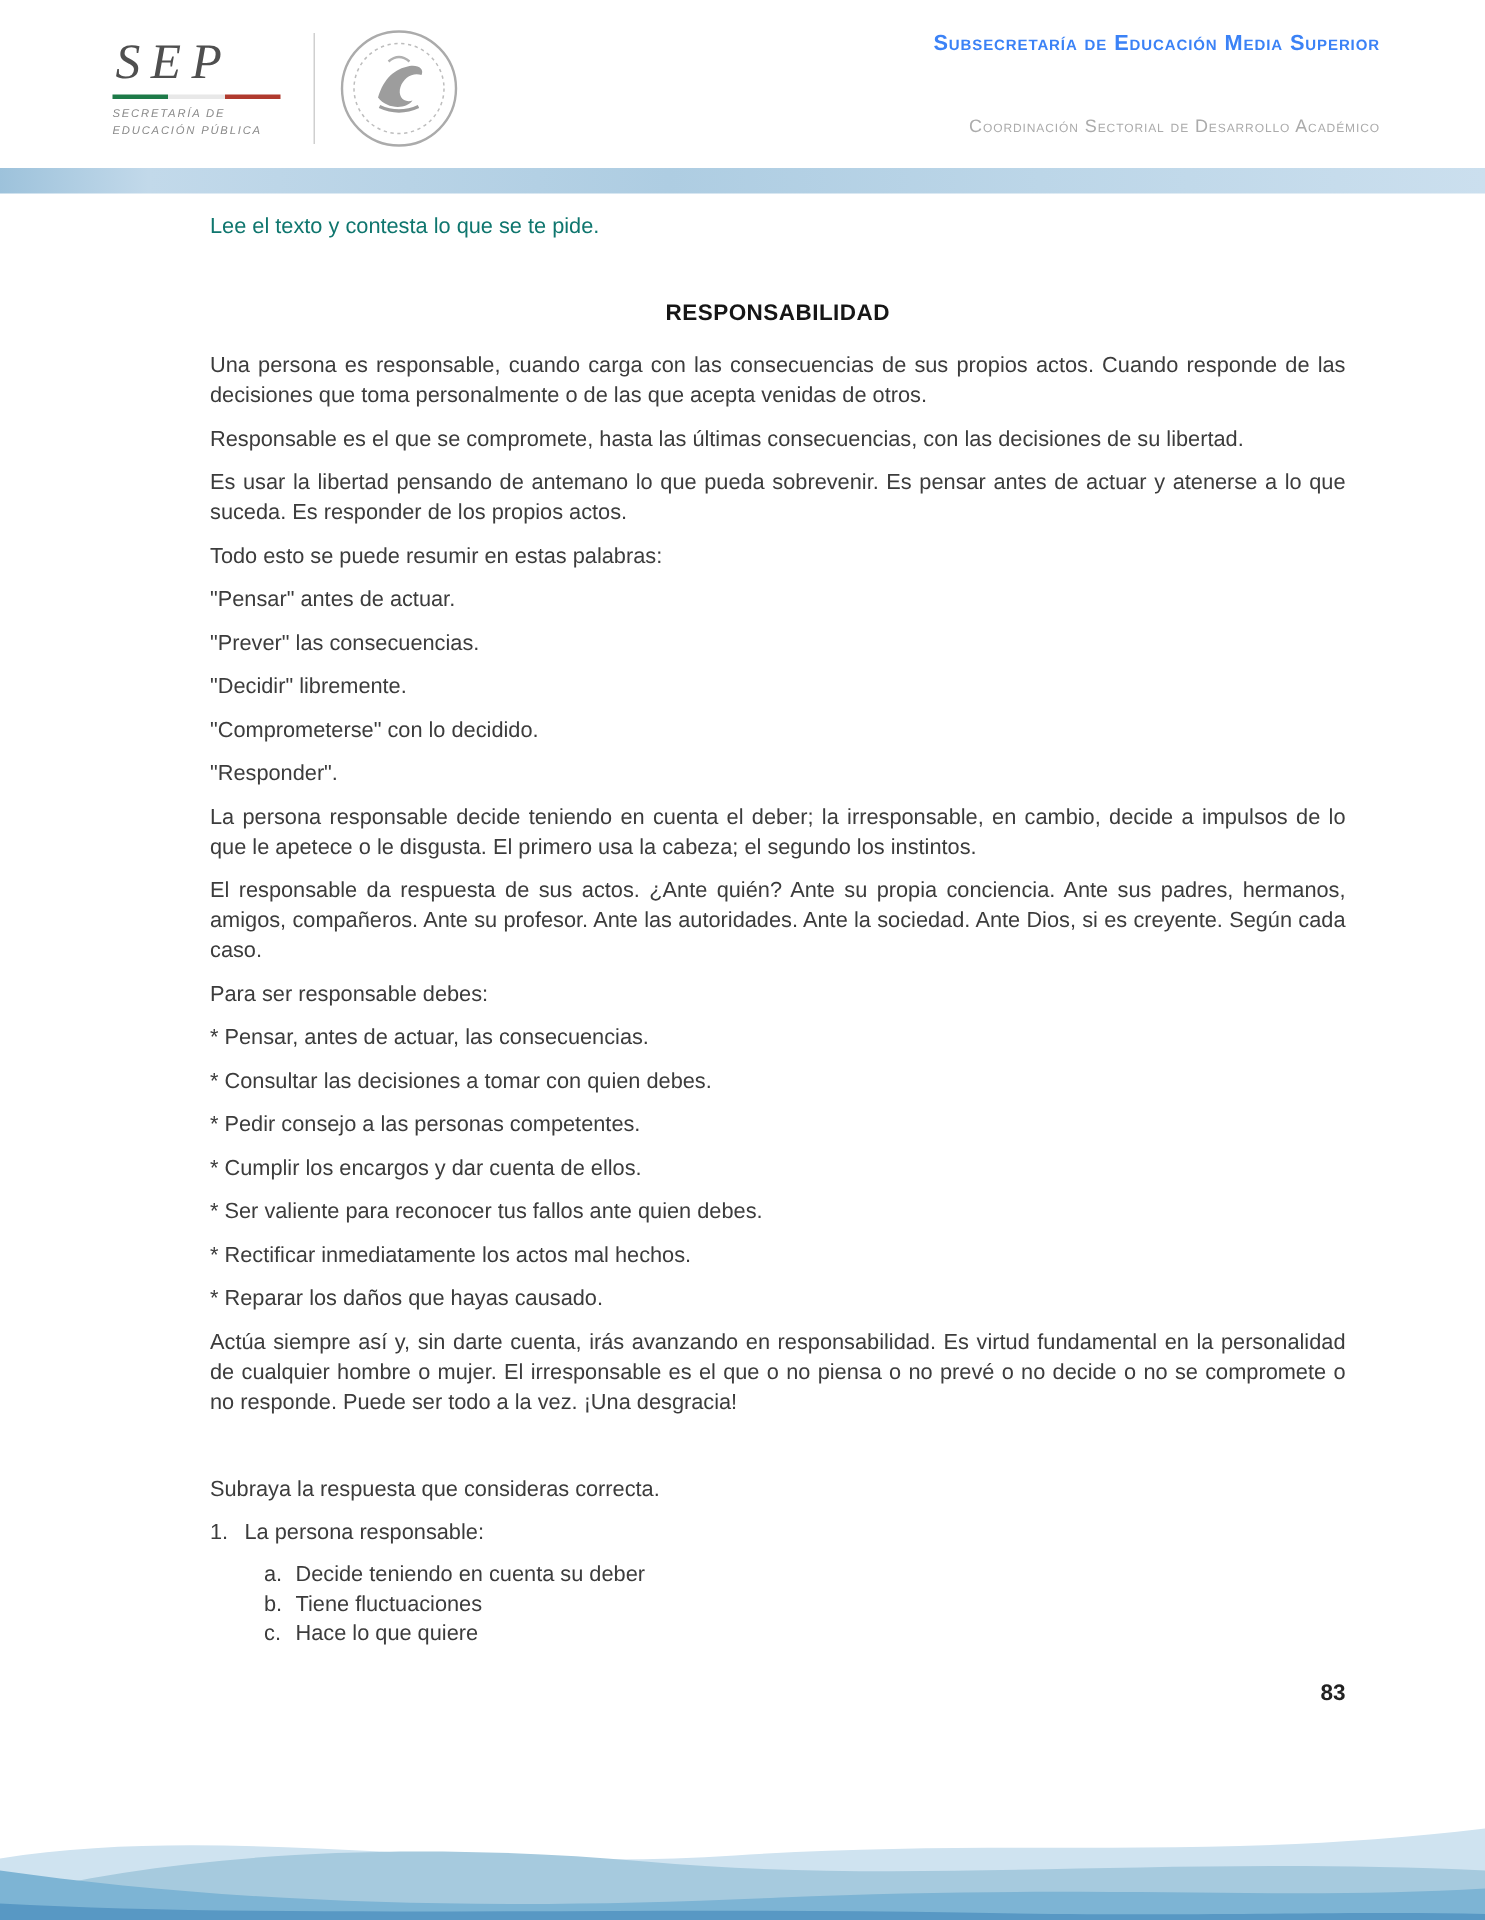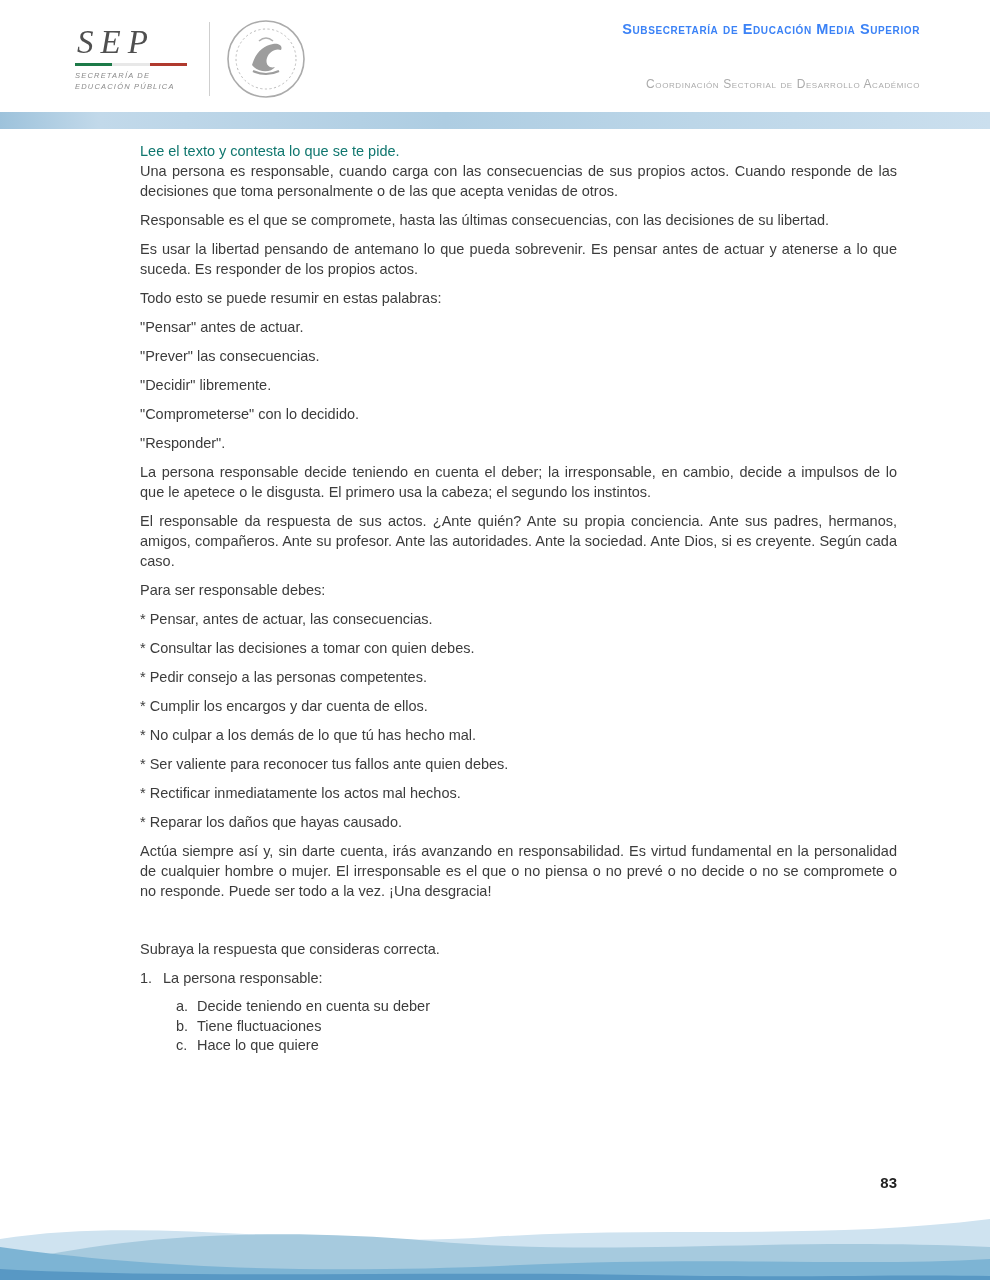--- a/index.html
+++ b/index.html
@@ -57,21 +57,21 @@
   .author { font-size:14.5px; line-height:20px; margin:10px 0 0 10px; }
   .instruction { font-size:14.5px; line-height:20px; margin-top:38px; }
   .question-row { display:flex; margin-top:9px; font-size:14.5px; line-height:20px; }
   .q-number { width:23px; }
   .options { margin:9px 0 0 36px; }
   .option-row { display:flex; font-size:14.5px; line-height:19.5px; }
   .opt-letter { width:21px; }
 
   
   .page-number {
-    position:absolute; top:1174px; right:93px;
+    position:absolute; top:1120px; right:93px;
     font-size:15px; font-weight:bold; color:#222;
   }
 
   
   .footer-waves { position:absolute; left:0; bottom:0; width:990px; height:75px; }
   .footer-waves svg { display:block; width:100%; height:100%; }
 </style>
 </head>
 <body>
 
@@ -100,39 +100,39 @@
     <div class="header-right">
       <div class="hr-line1">Subsecretaría de Educación Media Superior</div>
       <div class="hr-line2">Coordinación Sectorial de Desarrollo Académico</div>
     </div>
   </div>
 
   <div class="blue-bar"></div>
 
   <div class="main">
     <p class="intro">Lee el texto y contesta lo que se te pide.</p>
+    <h1 class="doc-title">RESPONSABILIDAD</h1>
 
     <div class="paragraphs">
         <p class="para">Una persona es responsable, cuando carga con las consecuencias de sus propios actos.  Cuando responde de las decisiones que toma personalmente o de las que acepta venidas de otros.</p>
         <p class="para">Responsable es el que se compromete, hasta las últimas  consecuencias, con las decisiones de su libertad.</p>
         <p class="para">Es usar la libertad pensando de  antemano lo que pueda sobrevenir. Es pensar antes de actuar y atenerse  a  lo que suceda. Es responder de los propios actos.</p>
         <p class="para">Todo esto se puede resumir en estas palabras:</p>
         <p class="para">"Pensar" antes de actuar.</p>
         <p class="para">"Prever" las consecuencias.</p>
         <p class="para">"Decidir" libremente.</p>
         <p class="para">"Comprometerse" con lo decidido.</p>
         <p class="para">"Responder".</p>
         <p class="para">La persona responsable decide teniendo en cuenta el deber; la irresponsable, en cambio, decide a impulsos de lo que le apetece o le disgusta. El primero usa la cabeza; el segundo los instintos.</p>
         <p class="para">El responsable da respuesta de sus actos. ¿Ante quién? Ante su propia conciencia. Ante sus padres, hermanos, amigos, compañeros. Ante su profesor. Ante las autoridades. Ante la sociedad. Ante Dios, si es creyente. Según cada caso.</p>
         <p class="para">Para ser responsable debes:</p>
         <p class="para">* Pensar, antes de actuar, las consecuencias.</p>
         <p class="para">* Consultar las decisiones a tomar con quien debes.</p>
         <p class="para">* Pedir consejo a las personas competentes.</p>
         <p class="para">* Cumplir los encargos y dar cuenta de ellos.</p>
-        <p class="para">* No culpar a los demás de lo que tú has hecho mal.</p>
         <p class="para">* Ser valiente para reconocer tus fallos ante quien debes.</p>
         <p class="para">* Rectificar inmediatamente los actos mal hechos.</p>
         <p class="para">* Reparar los daños que hayas causado.</p>
         <p class="para">Actúa siempre así y, sin darte cuenta, irás avanzando en responsabilidad. Es virtud fundamental en la personalidad de cualquier hombre o mujer.   El irresponsable es el que o no piensa o no prevé o no decide o no  se compromete o no responde. Puede ser todo a la vez. ¡Una desgracia!</p>
       </div>
 
 
     <p class="instruction">Subraya la respuesta que consideras correcta.</p>
 
     <div class="question-row">

